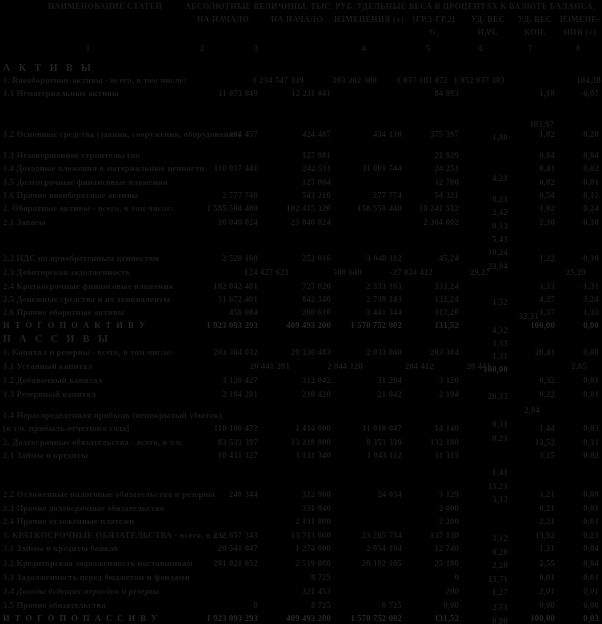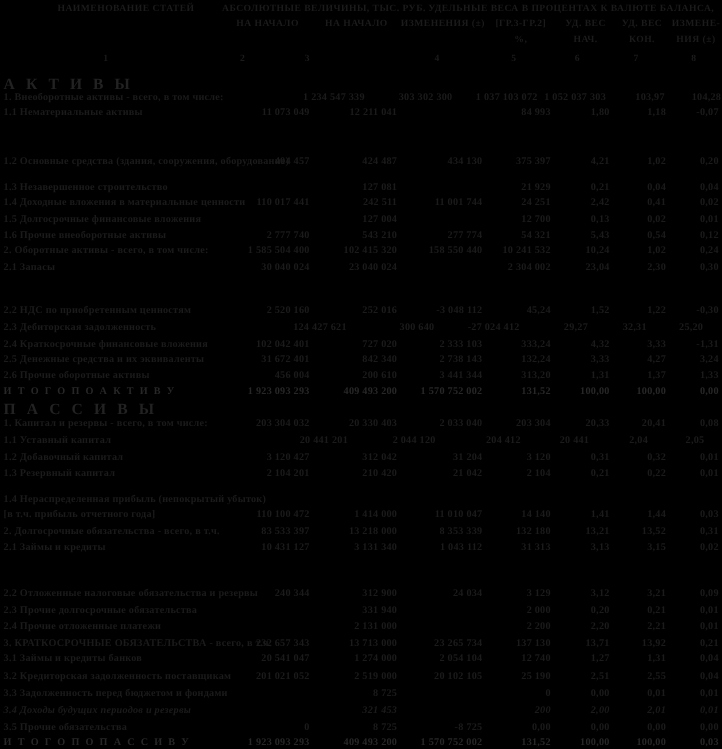--- a/index.html
+++ b/index.html
@@ -8,25 +8,25 @@
         font-family:"Liberation Serif", serif;}
   .hdr{position:absolute;color:#1b1b1b;font-size:8px;font-weight:bold;
        letter-spacing:0.4px;text-align:center;white-space:nowrap;}
   .row{position:absolute;left:0;width:602px;height:13px;}
   .lab{position:absolute;left:3px;top:0;color:#1b1b1b;font-size:8.5px;
        font-weight:bold;white-space:nowrap;letter-spacing:0.2px;}
   .num{position:absolute;top:0;color:#1b1b1b;font-size:8.5px;font-weight:bold;
        text-align:right;white-space:nowrap;letter-spacing:0.2px;}
   .c2{right:344px;width:90px;} .c3{right:271px;width:70px;}
   .c4{right:200px;width:78px;} .c5{right:143px;width:64px;}
-  .c6{right:94px;width:46px;}  .c7{right:47px;width:44px;}
+  .c6{right:94px;width:46px;margin-top:44px;}  .c7{right:47px;width:44px;}
   .c8{right:3px;width:42px;}
   .row.total .lab{color:#272727;letter-spacing:1.5px;}
   .row.total .num{color:#272727;}
-  .row.section .lab{color:#222222;letter-spacing:3px;font-size:13px;}
+  .row.section .lab{color:#222222;letter-spacing:3px;font-size:10px;}
   .colnum{position:absolute;top:0;width:16px;text-align:center;color:#1b1b1b;
           font-size:8px;font-weight:bold;}
   .n1{left:80px;} .n2{left:194px;} .n3{left:248px;} .n4{left:356px;}
   .n5{left:420px;} .n6{left:473px;} .n7{left:522px;} .n8{left:570px;}
 </style>
 </head>
 <body>
 
 <div id="page">
 

